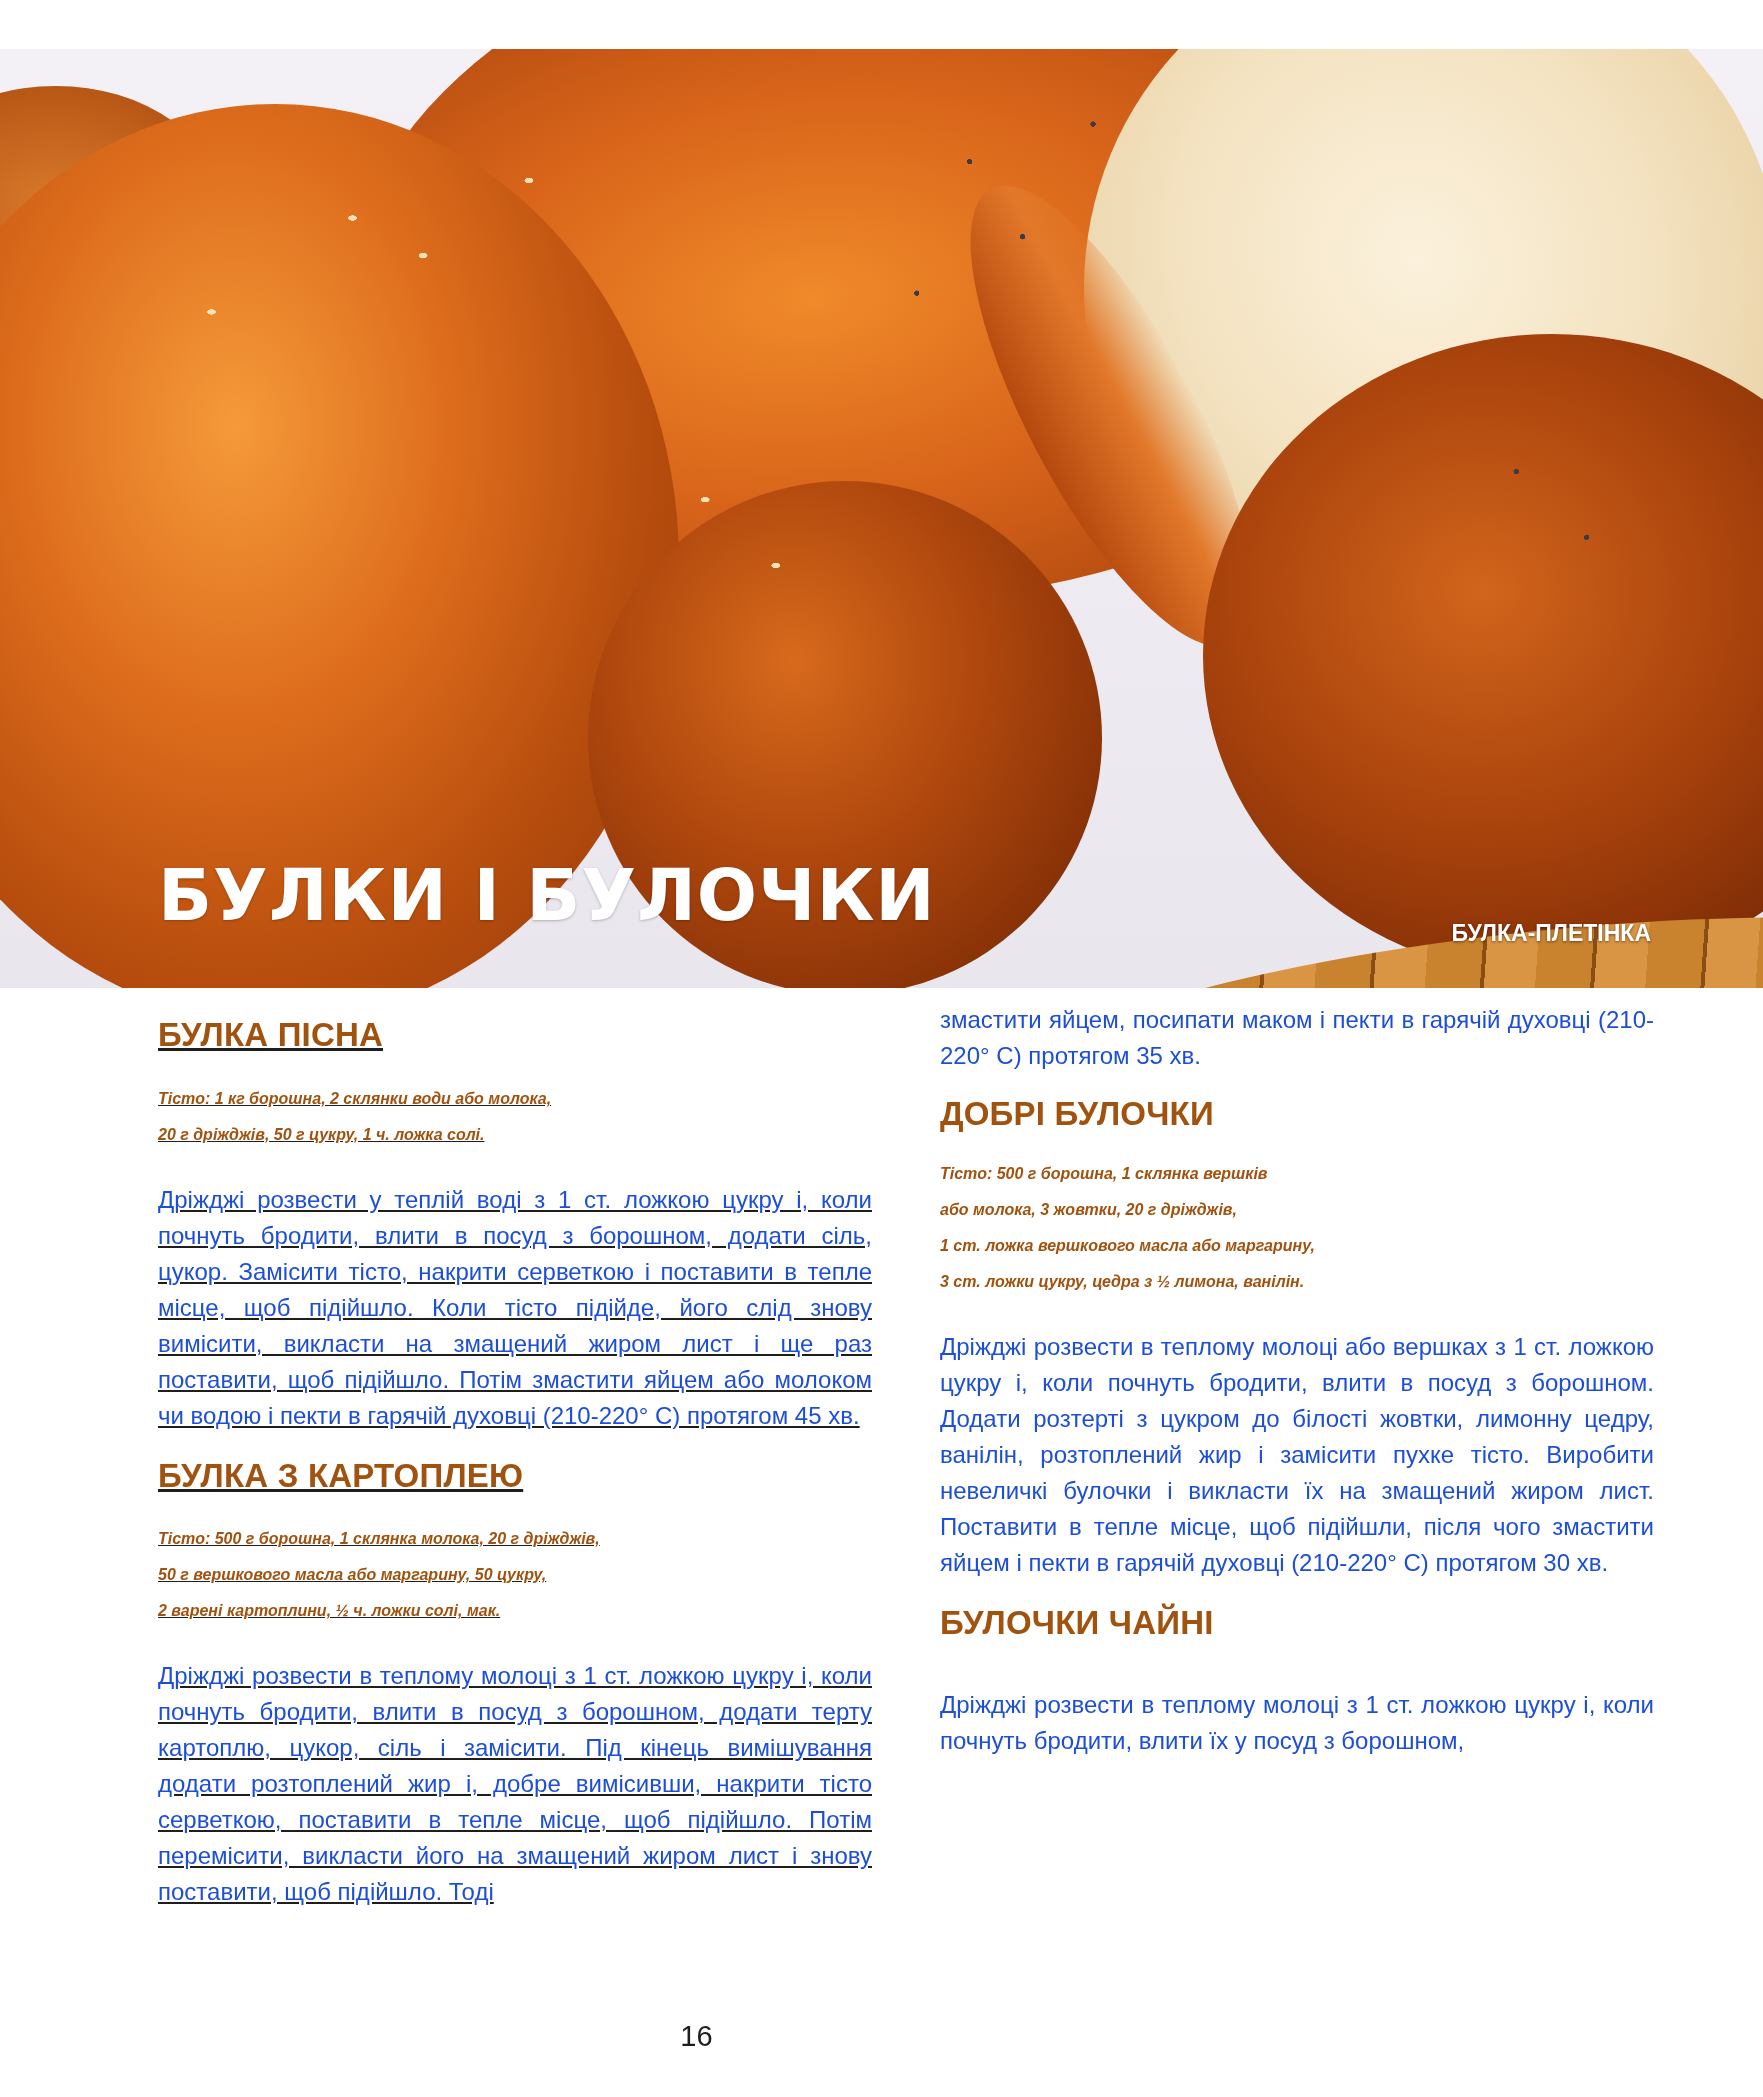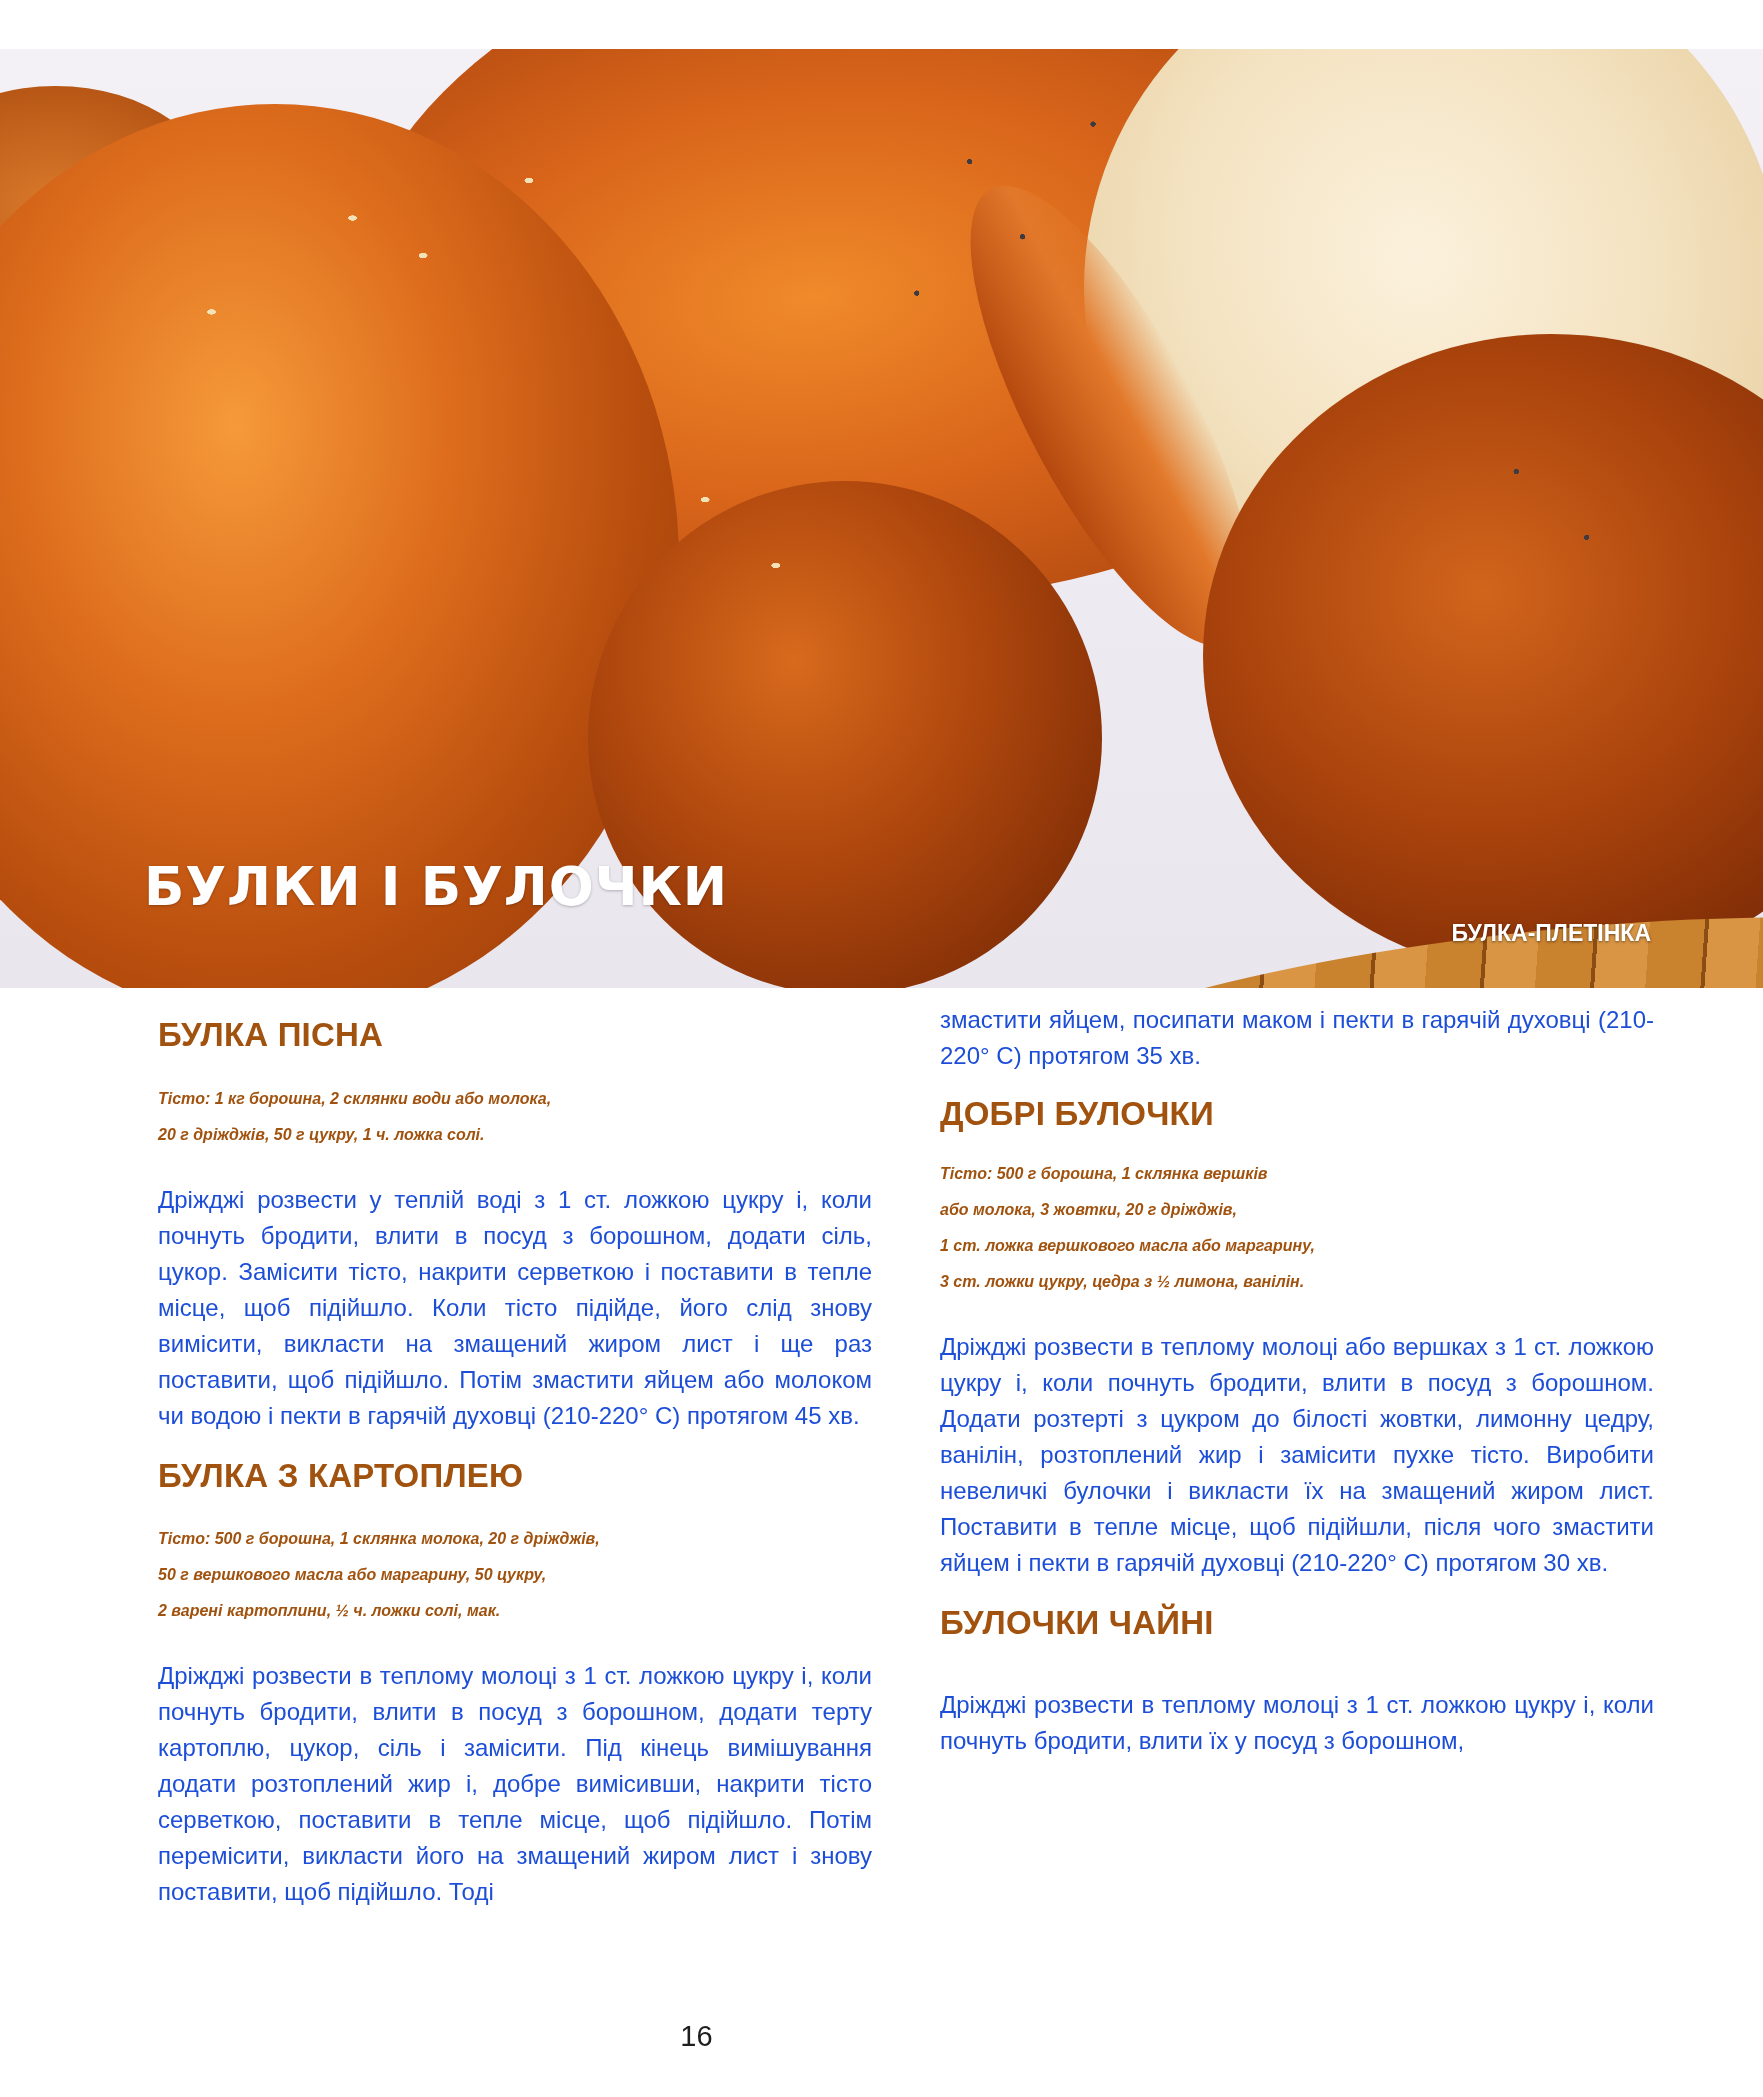--- a/index.html
+++ b/index.html
@@ -38,31 +38,31 @@
                radial-gradient(ellipse 4.6px 2.8px at 30% 14%, #f3e2b8 90%, transparent 100%),
                radial-gradient(ellipse 4.6px 2.8px at 40% 48%, #f3e2b8 90%, transparent 100%),
                radial-gradient(ellipse 4.6px 2.8px at 44% 55%, #f3e2b8 90%, transparent 100%),
                radial-gradient(2.8px 2.8px at 55% 12%, #3d3a40 90%, transparent 100%),
                radial-gradient(2.8px 2.8px at 58% 20%, #3d3a40 90%, transparent 100%),
                radial-gradient(2.8px 2.8px at 52% 26%, #3d3a40 90%, transparent 100%),
                radial-gradient(2.8px 2.8px at 62% 8%, #3d3a40 90%, transparent 100%),
                radial-gradient(2.8px 2.8px at 86% 45%, #3d3a40 90%, transparent 100%),
                radial-gradient(2.8px 2.8px at 90% 52%, #3d3a40 90%, transparent 100%);
            }
-    .hero-title { position: absolute; left: 144px; top: 860px; margin: 0;
-                  font-family: "DejaVu Sans", sans-serif; font-weight: bold; font-size: 53px;
+    .hero-title { position: absolute; left: 158px; top: 860px; margin: 0;
+                  font-family: "DejaVu Sans", sans-serif; font-weight: bold; font-size: 71px;
                   letter-spacing: 0.9px; color: #ffffff; line-height: 1;
                   text-shadow: 0 0.9px 2.8px rgba(0,0,0,0.25); }
     .hero-caption { position: absolute; right: 112px; top: 920px; margin: 0;
                     font-family: "Liberation Sans", sans-serif; font-weight: bold; font-size: 23px;
                     color: #ffffff; text-shadow: 0 0.9px 2.8px rgba(0,0,0,0.5); }
 
     
     .col { position: absolute; top: 1006px; width: 714px; }
-    .col-left { left: 158px; }
+    .col-left { left: 158px; text-decoration: underline; }
     .col-right { left: 940px; }
     .recipe-title { margin: 0; font-family: "Liberation Sans", sans-serif; font-weight: bold;
                     font-size: 33px; color: #a0520e; line-height: 1.2; letter-spacing: 0.2px; }
     .ingredients { margin: 0; font-family: "Liberation Sans", sans-serif; font-style: italic; font-weight: bold;
                    font-size: 16px; color: #a0520e; line-height: 36px; white-space: pre-line; }
     .method { margin: 0; font-family: "Liberation Sans", sans-serif; font-size: 24px; line-height: 36px;
               color: #1d4ed8; text-align: justify; hyphens: manual; }
     .page-number { position: absolute; left: 0; width: 1393px; top: 2020px; text-align: center; margin: 0;
                    font-family: "Liberation Sans", sans-serif; font-size: 29px; color: #1e1e1e; }
   </style>

